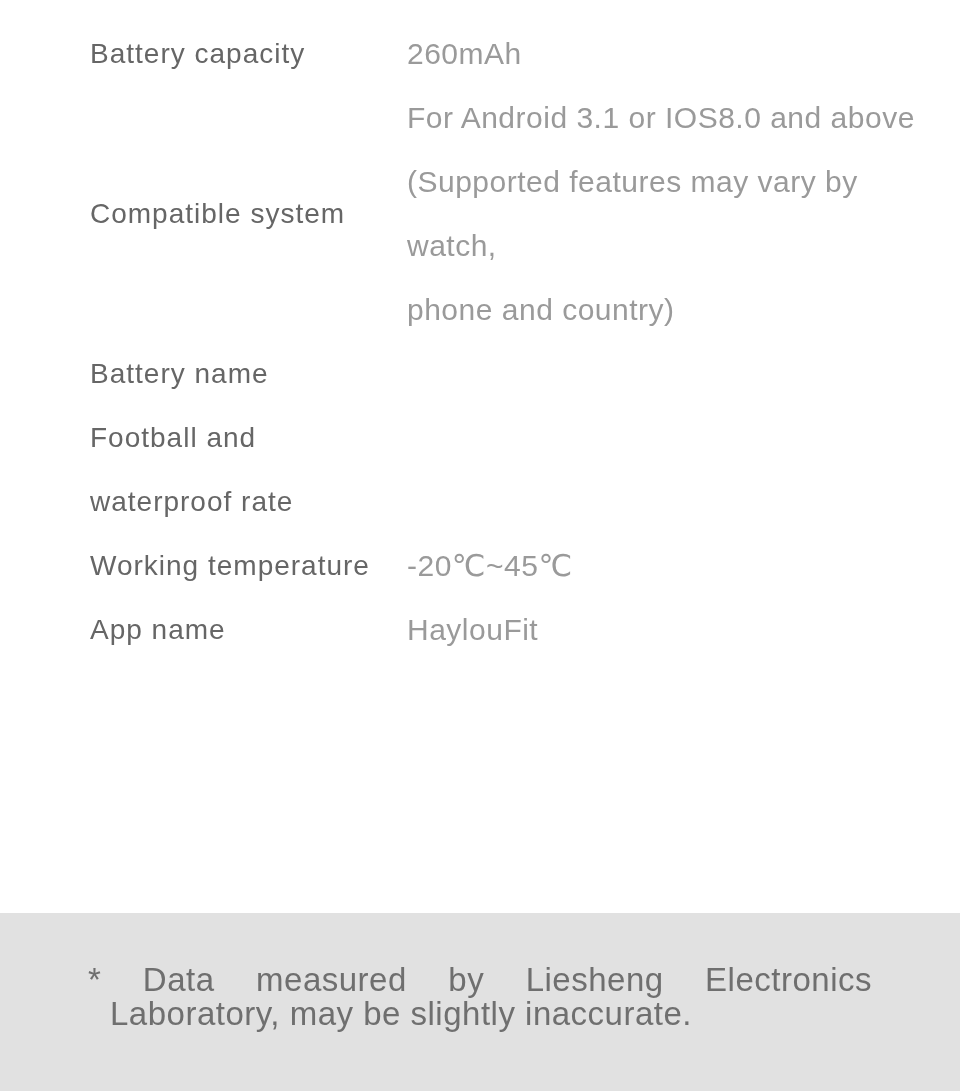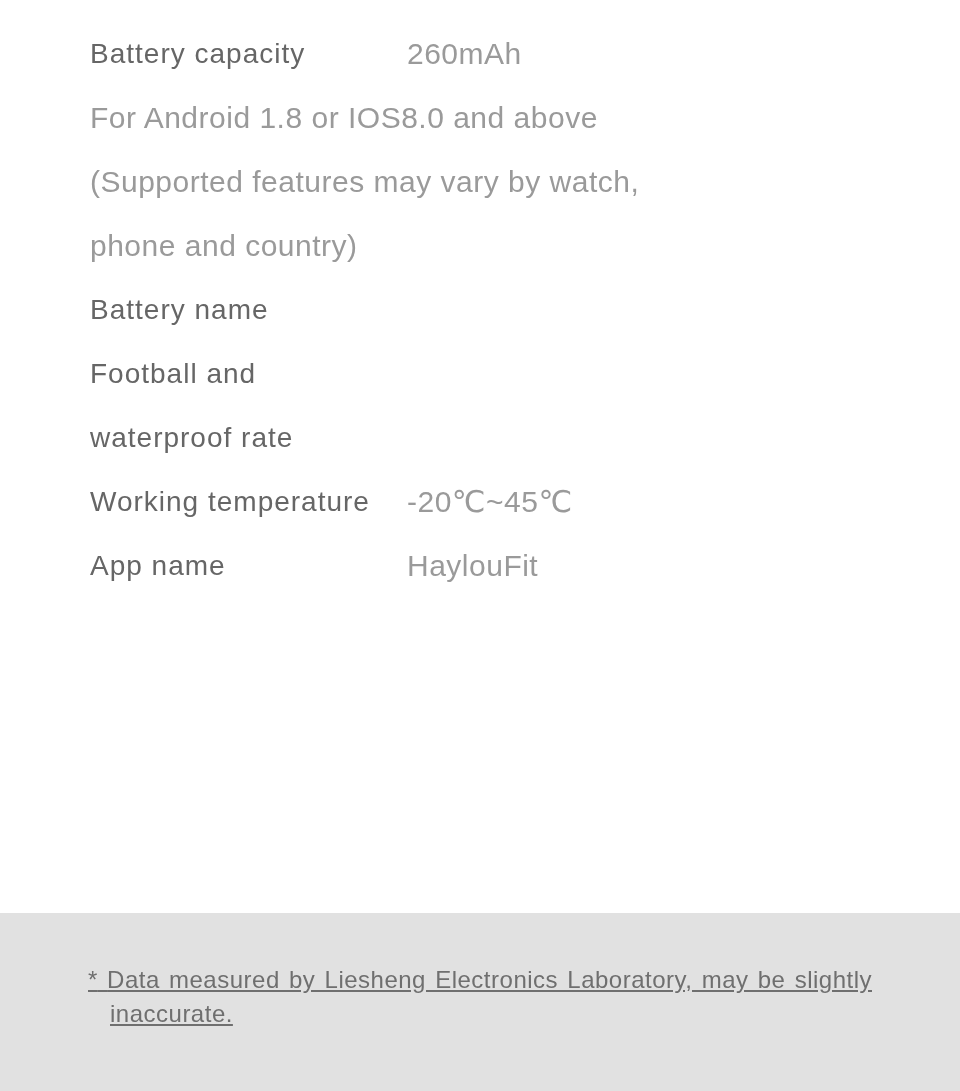--- a/index.html
+++ b/index.html
@@ -47,43 +47,43 @@
     width: 960px;
     height: 178px;
     background: #e1e1e1;
     box-sizing: border-box;
     padding: 50px 88px 0 88px;
   }
   .footnote-text {
     margin: 0;
     padding-left: 22px;
     text-indent: -22px;
-    font-size: 24px;
+    font-size: 33px;
     line-height: 34px;
     letter-spacing: 0.5px;
     color: #6f6f6f;
     text-align: justify;
     white-space: normal;
-    text-decoration: underline;
   }
 </style>
 </head>
 <body>
 
 <div class="page">
 
   <div class="spec-table">
 
     <div class="spec-row">
       <div class="spec-label">Battery capacity</div>
       <div class="spec-value">260mAh</div>
     </div>
 
     <div class="spec-row">
-      <div class="spec-value">For Android 1.8 or IOS8.0 and above
+      <div class="spec-label">Compatible system</div>
+      <div class="spec-value">For Android 3.1 or IOS8.0 and above
 (Supported features may vary by watch,
 phone and country)</div>
     </div>
 
     <div class="spec-row">
       <div class="spec-label">Battery name</div>
     </div>
 
     <div class="spec-row">
       <div class="spec-label">Football and

